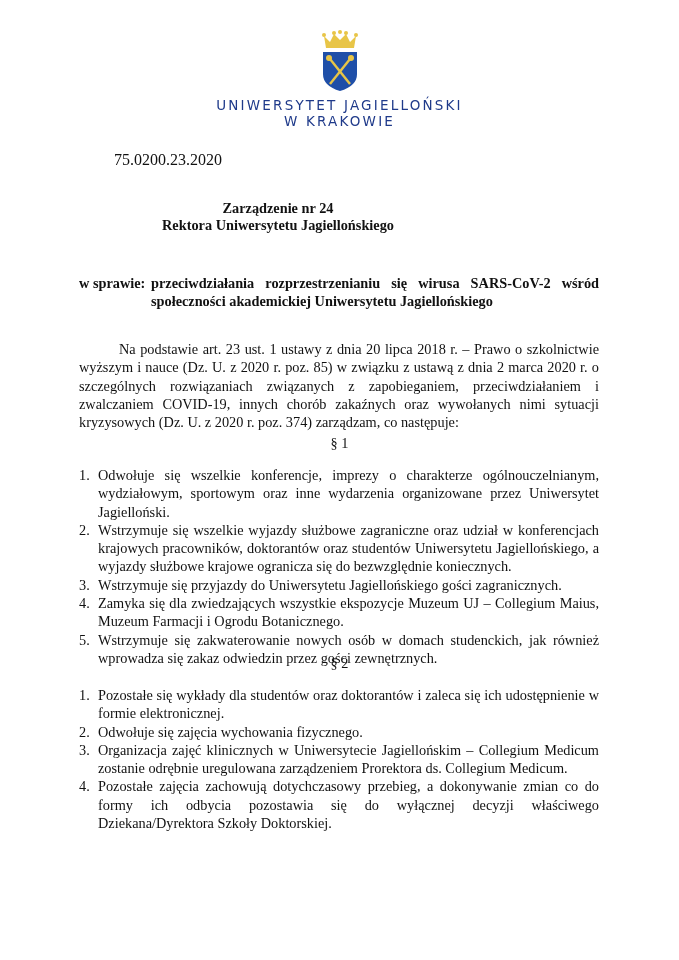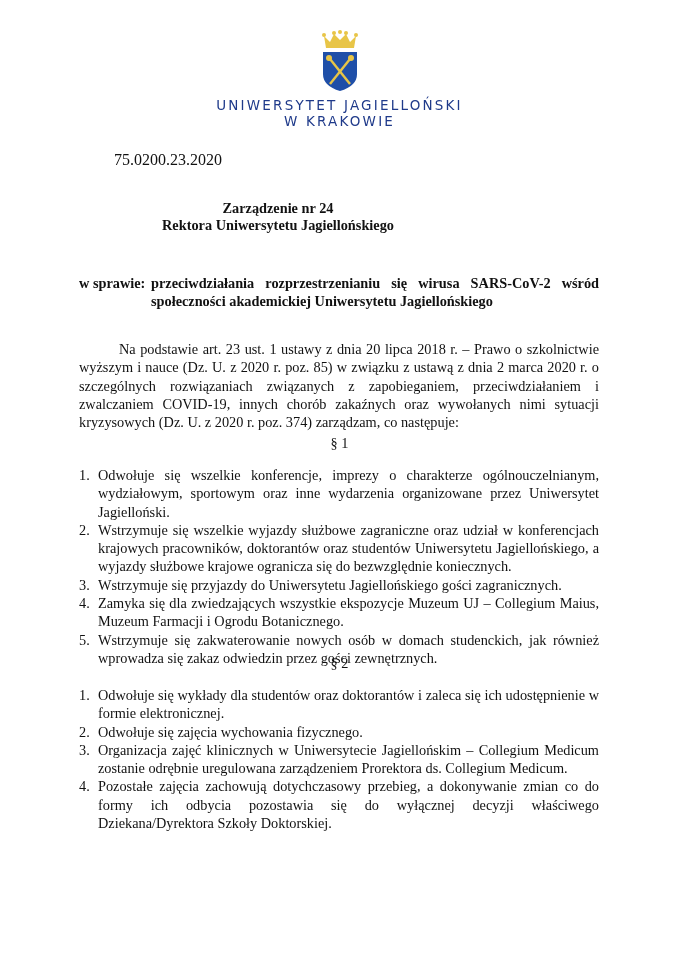--- a/index.html
+++ b/index.html
@@ -75,19 +75,19 @@
     <li><span class="num">1.</span><span>Odwołuje się wszelkie konferencje, imprezy o charakterze ogólnouczelnianym, wydziałowym, sportowym oraz inne wydarzenia organizowane przez Uniwersytet Jagielloński.</span></li>
     <li><span class="num">2.</span><span>Wstrzymuje się wszelkie wyjazdy służbowe zagraniczne oraz udział w konferencjach krajowych pracowników, doktorantów oraz studentów Uniwersytetu Jagiellońskiego, a wyjazdy służbowe krajowe ogranicza się do bezwzględnie koniecznych.</span></li>
     <li><span class="num">3.</span><span>Wstrzymuje się przyjazdy do Uniwersytetu Jagiellońskiego gości zagranicznych.</span></li>
     <li><span class="num">4.</span><span>Zamyka się dla zwiedzających wszystkie ekspozycje Muzeum UJ – Collegium Maius, Muzeum Farmacji i Ogrodu Botanicznego.</span></li>
     <li><span class="num">5.</span><span>Wstrzymuje się zakwaterowanie nowych osób w domach studenckich, jak również wprowadza się zakaz odwiedzin przez gości zewnętrznych.</span></li>
   </ul>
 
   <div class="para" style="top:651px;">§ 2</div>
 
   <ul class="list" style="top:682px;">
-    <li><span class="num">1.</span><span>Odwołuje się wykłady dla studentów oraz doktorantów i zaleca się ich udostępnienie w formie elektronicznej.</span></li>
+    <li><span class="num">1.</span><span>Pozostałe się wykłady dla studentów oraz doktorantów i zaleca się ich udostępnienie w formie elektronicznej.</span></li>
     <li><span class="num">2.</span><span>Odwołuje się zajęcia wychowania fizycznego.</span></li>
     <li><span class="num">3.</span><span>Organizacja zajęć klinicznych w Uniwersytecie Jagiellońskim – Collegium Medicum zostanie odrębnie uregulowana zarządzeniem Prorektora ds. Collegium Medicum.</span></li>
     <li><span class="num">4.</span><span>Pozostałe zajęcia zachowują dotychczasowy przebieg, a dokonywanie zmian co do formy ich odbycia pozostawia się do wyłącznej decyzji właściwego Dziekana/Dyrektora Szkoły Doktorskiej.</span></li>
   </ul>
 
 </div>
 
 </body></html>

